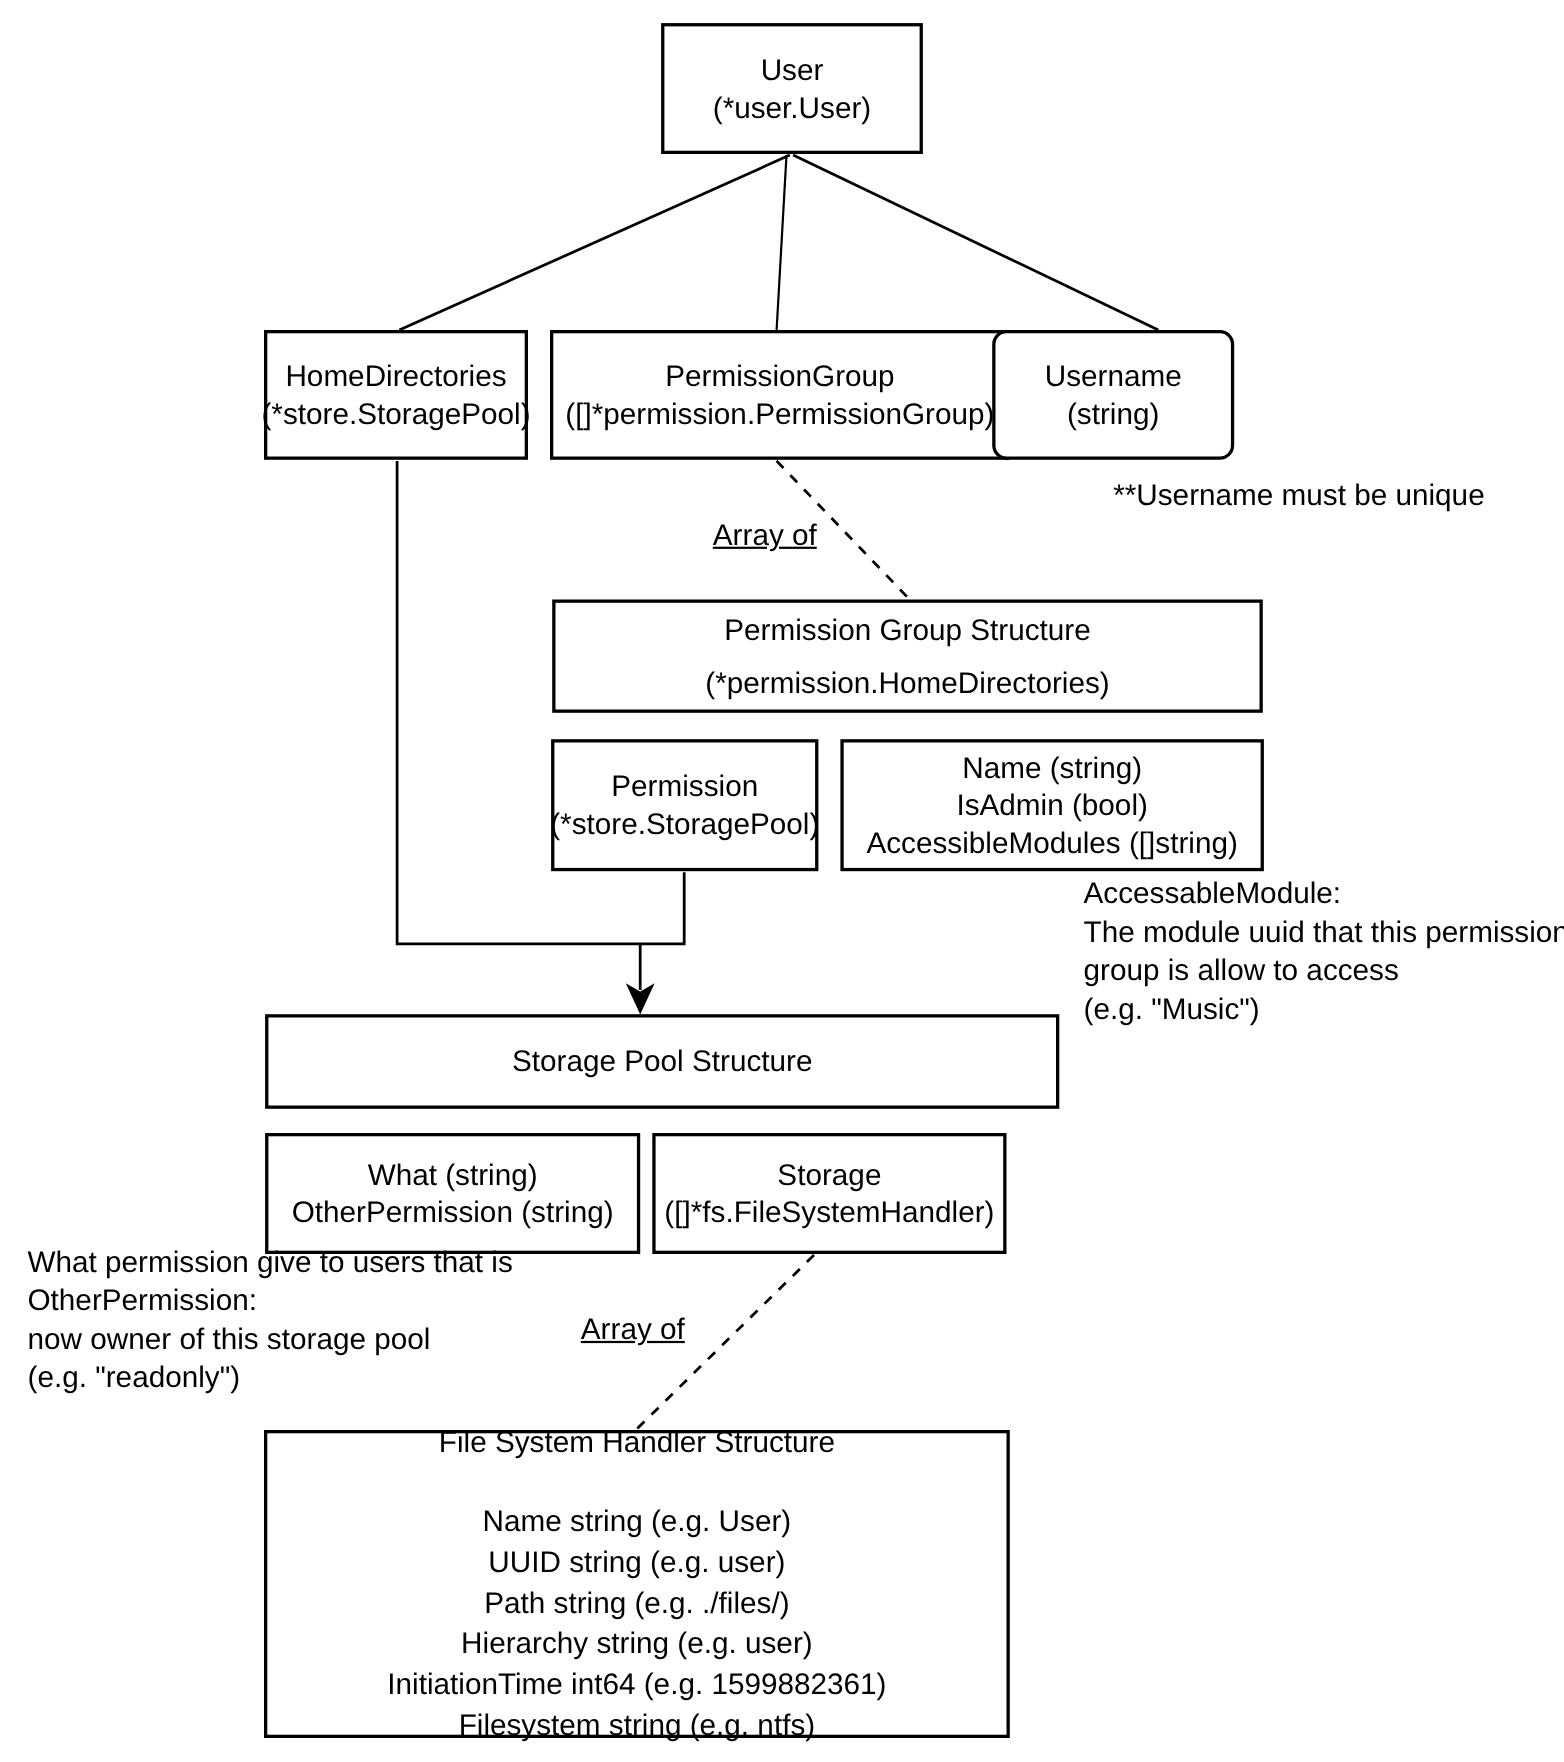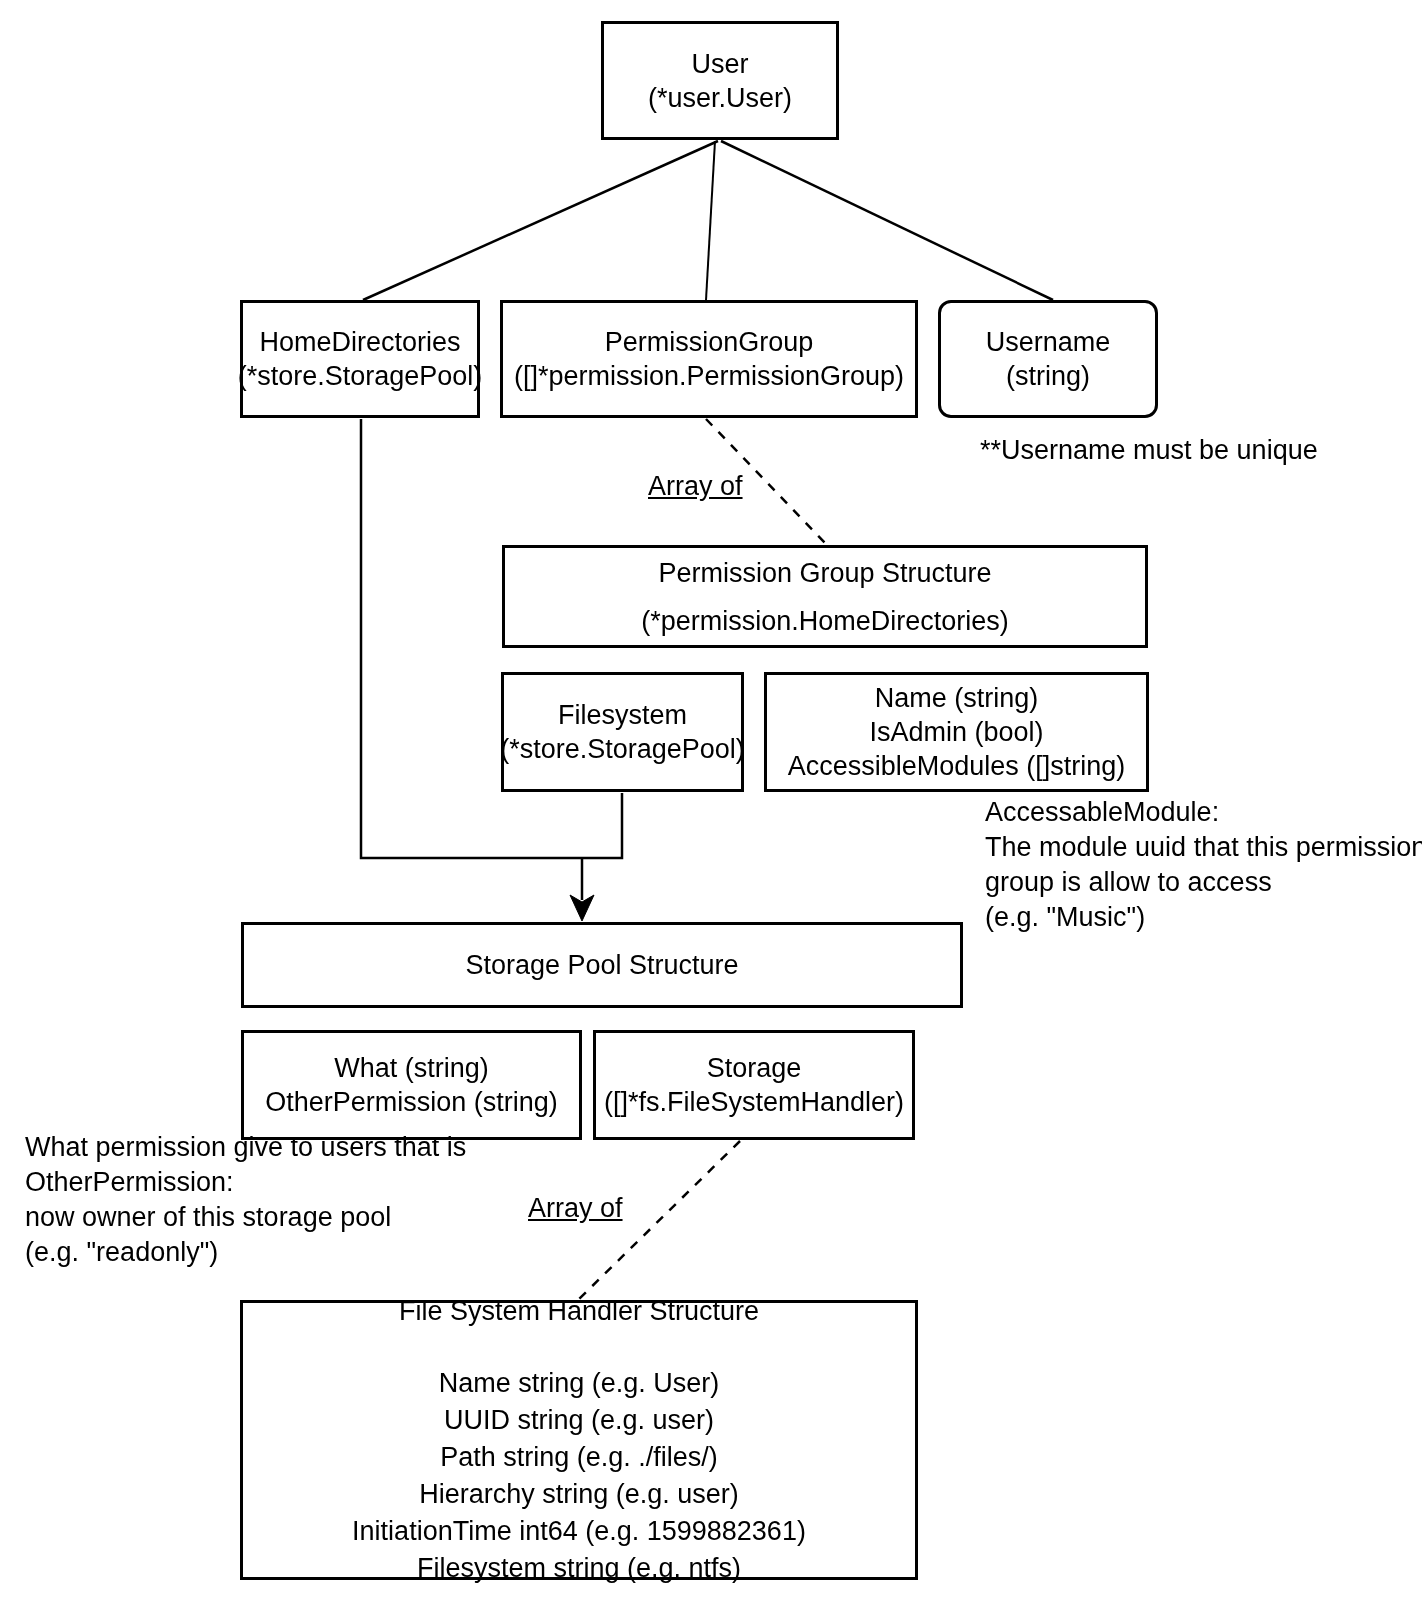--- a/index.html
+++ b/index.html
@@ -45,30 +45,30 @@
     white-space: nowrap;
     text-decoration: underline;
   }
   .fsh-title { margin-bottom: 37px; }
   .fsh-line { line-height: 37px; }
 
   
   #node-user            { left: 601px;  top: 21px;   width: 238px; height: 119px; }
   #node-homedirs        { left: 240px;  top: 300px;  width: 240px; height: 118px; }
   #node-permgroup       { left: 500px;  top: 300px;  width: 418px; height: 118px; }
-  #node-username        { left: 938px;  top: 300px;  width: 220px; height: 118px; border-radius: 13px; }
+  #node-username        { left: 902px;  top: 300px;  width: 220px; height: 118px; border-radius: 13px; }
   #node-pgs             { left: 502px;  top: 545px;  width: 646px; height: 103px; gap: 14px; }
   #node-storagepool     { left: 501px;  top: 672px;  width: 243px; height: 120px; }
   #node-permfields      { left: 764px;  top: 672px;  width: 385px; height: 120px; }
   #node-sps             { left: 241px;  top: 922px;  width: 722px; height: 86px; }
   #node-ownerfields     { left: 241px;  top: 1030px; width: 341px; height: 110px; }
   #node-storage         { left: 593px;  top: 1030px; width: 322px; height: 110px; }
   #node-fsh             { left: 240px;  top: 1300px; width: 678px; height: 280px; }
 
-  #note-username        { left: 980px;  top: 433px; }
+  #note-username        { left: 1012px;  top: 433px; }
   #note-accessable      { left: 985px;  top: 795px; }
   #note-otherperm       { left: 25px;   top: 1130px; }
   #label-arrayof-1      { left: 648px;  top: 470px; }
   #label-arrayof-2      { left: 528px;  top: 1192px; }
 </style>
 </head>
 <body>
 
 <div class="canvas">
 
@@ -107,21 +107,21 @@
     <span>Username</span>
     <span>(string)</span>
   </div>
 
   <div class="node" id="node-pgs">
     <span>Permission Group Structure</span>
     <span>(*permission.HomeDirectories)</span>
   </div>
 
   <div class="node" id="node-storagepool">
-    <span>Filesystem</span>
+    <span>Permission</span>
     <span>(*store.StoragePool)</span>
   </div>
 
   <div class="node" id="node-permfields">
     <span>Name (string)</span>
     <span>IsAdmin (bool)</span>
     <span>AccessibleModules ([]string)</span>
   </div>
 
   <div class="node" id="node-sps">

